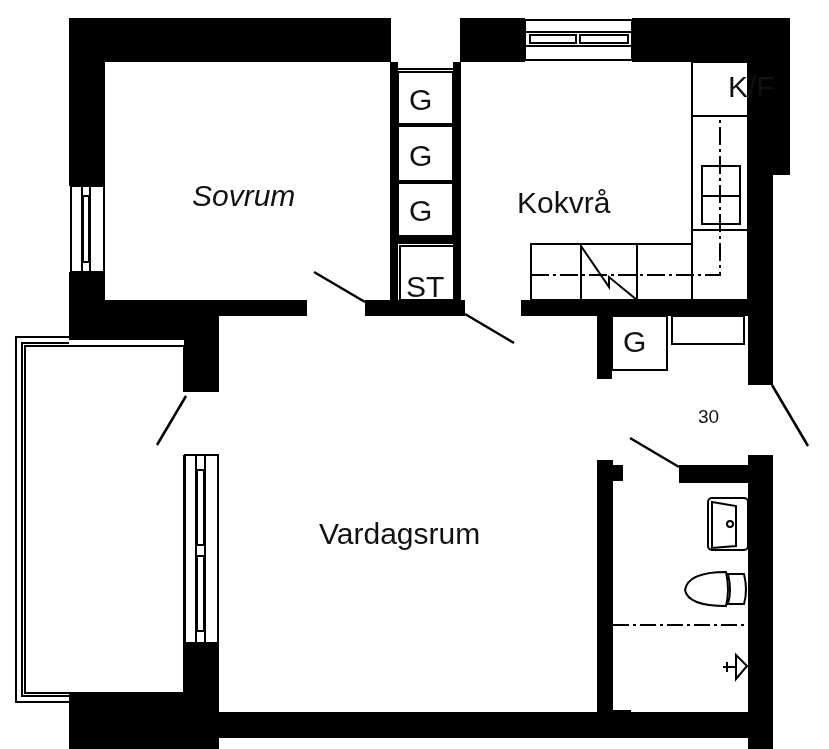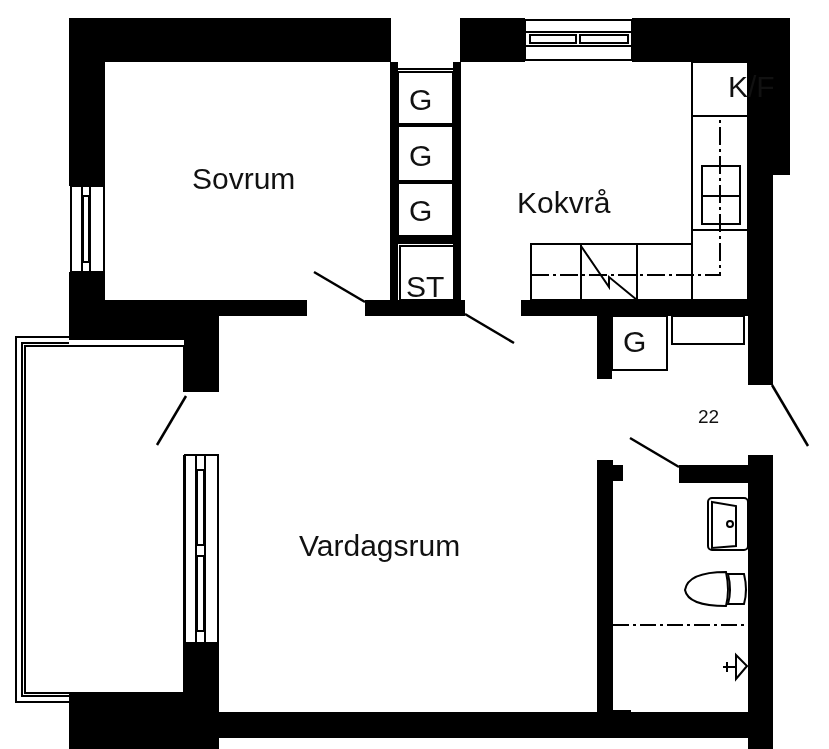--- a/index.html
+++ b/index.html
@@ -125,23 +125,23 @@
     <circle cx="730" cy="524" r="3"></circle>
     <path d="M726,572 Q688,572 685,590 Q688,606 726,606 Q730,590 726,572 Z"></path>
     <path d="M728,574 L744,574 Q748,590 744,604 L728,604 Q732,590 728,574 Z"></path>
     <line x1="613" y1="625" x2="748" y2="625" stroke-dasharray="16 4 3 4"></line>
     <path d="M736,655 L747,666 L736,679 Z"></path>
     <line x1="723" y1="667" x2="736" y2="667"></line>
     <line x1="727" y1="662" x2="727" y2="672"></line>
   </g>
 </svg>
 
-<div class="lbl room" style="left:192px;top:164px;">Sovrum</div>
+<div class="lbl room" style="left:192px;top:181px;font-style:italic;">Sovrum</div>
 <div class="lbl room" style="left:517px;top:188px;">Kokvrå</div>
-<div class="lbl room" style="left:299px;top:519px;margin-top:12px;">Vardagsrum</div>
+<div class="lbl room" style="left:319px;top:519px;">Vardagsrum</div>
 
 <div class="lbl code" style="left:409px;top:85px;">G</div>
 <div class="lbl code" style="left:409px;top:141px;">G</div>
 <div class="lbl code" style="left:409px;top:196px;">G</div>
 <div class="lbl code" style="left:406px;top:272px;">ST</div>
 <div class="lbl code" style="left:695px;top:72px;margin-left:33px;">K/F</div>
 <div class="lbl code" style="left:623px;top:327px;">G</div>
-<div class="lbl num" style="left:698px;top:407px;">22</div>
+<div class="lbl num" style="left:698px;top:407px;">30</div>
 
 </body></html>

